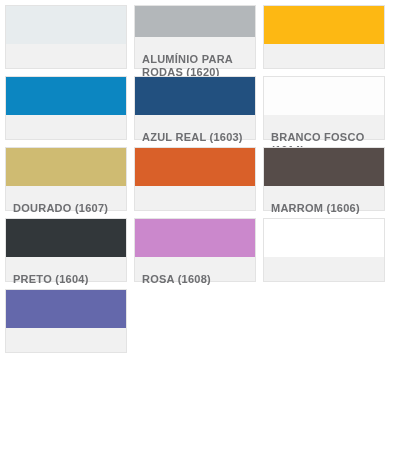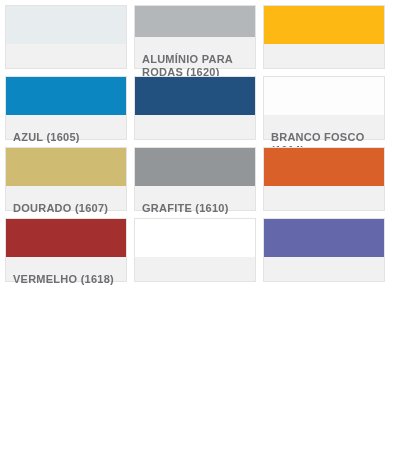--- a/index.html
+++ b/index.html
@@ -64,43 +64,47 @@
     </div>
     <div class="swatch-card two-line">
       <div class="swatch-chip" style="background: rgb(179, 183, 186);"></div>
       <div class="swatch-label">ALUMÍNIO PARA RODAS (1620)</div>
     </div>
     <div class="swatch-card">
       <div class="swatch-chip" style="background: rgb(253, 184, 19);"></div>
     </div>
     <div class="swatch-card">
       <div class="swatch-chip" style="background: rgb(12, 134, 193);"></div>
-      <div class="swatch-label">AZUL (1605)</div>
     </div>
     <div class="swatch-card">
       <div class="swatch-chip" style="background: rgb(34, 80, 127);"></div>
+      <div class="swatch-label">AZUL REAL (1603)</div>
     </div>
     <div class="swatch-card">
       <div class="swatch-chip" style="background: rgb(253, 253, 253);"></div>
       <div class="swatch-label">BRANCO FOSCO (1614)</div>
     </div>
     <div class="swatch-card">
       <div class="swatch-chip" style="background: rgb(207, 187, 114);"></div>
       <div class="swatch-label">DOURADO (1607)</div>
     </div>
     <div class="swatch-card">
-      <div class="swatch-chip" style="background: rgb(147, 150, 152);"></div>
-      <div class="swatch-label">GRAFITE (1610)</div>
-    </div>
-    <div class="swatch-card">
       <div class="swatch-chip" style="background: rgb(217, 96, 41);"></div>
     </div>
     <div class="swatch-card">
-      <div class="swatch-chip" style="background: rgb(163, 47, 47);"></div>
-      <div class="swatch-label">VERMELHO (1618)</div>
+      <div class="swatch-chip" style="background: rgb(86, 76, 73);"></div>
+      <div class="swatch-label">MARROM (1606)</div>
+    </div>
+    <div class="swatch-card">
+      <div class="swatch-chip" style="background: rgb(50, 55, 58);"></div>
+      <div class="swatch-label">PRETO (1604)</div>
+    </div>
+    <div class="swatch-card">
+      <div class="swatch-chip" style="background: rgb(203, 136, 204);"></div>
+      <div class="swatch-label">ROSA (1608)</div>
     </div>
     <div class="swatch-card">
       <div class="swatch-chip" style="background: rgb(255, 255, 255);"></div>
     </div>
     <div class="swatch-card">
       <div class="swatch-chip" style="background: rgb(100, 104, 171);"></div>
     </div>
   </div>
 
 </body></html>

